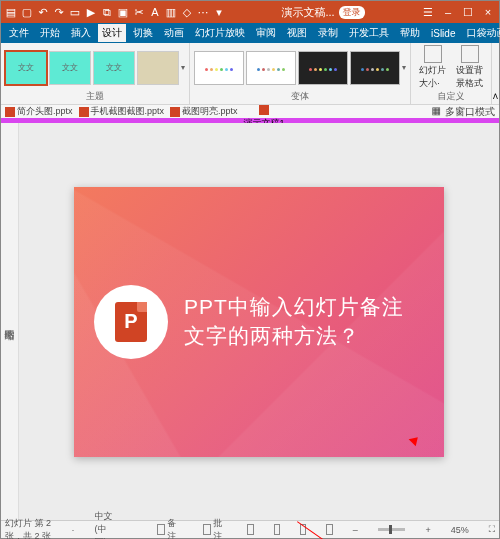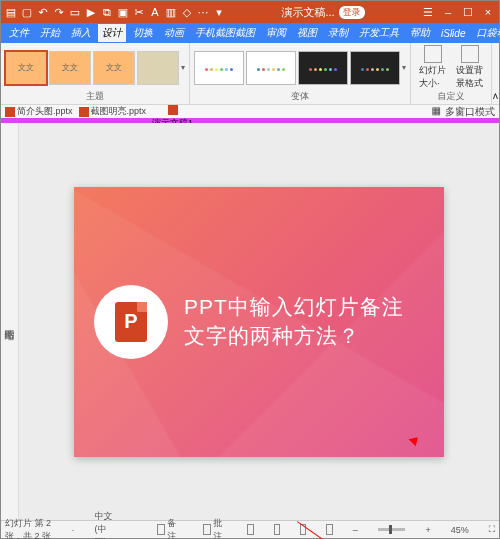--- a/index.html
+++ b/index.html
@@ -9,30 +9,30 @@
   
   .titlebar { background: #ca4b24; color: #fff; height: 22px; display: flex; align-items: center; padding: 0 4px; font-size: 11px; }
   .titlebar .qat { display: flex; gap: 4px; }
   .titlebar .qat span { width: 12px; height: 12px; display: inline-flex; align-items: center; justify-content: center; }
   .titlebar .center { flex: 1; text-align: center; display: flex; justify-content: center; align-items: center; gap: 4px; }
   .titlebar .right { display: flex; gap: 6px; align-items: center; }
   .login-badge { background: #fff; color: #ca4b24; padding: 0 4px; font-size: 9px; border-radius: 6px; }
   .winctrl { width: 14px; text-align: center; }
 
   
-  .tabs { background: #3b82f6; color: #fff; height: 20px; display: flex; align-items: center; padding: 0 4px; font-size: 10px; gap: 3px; font-style: italic; }
+  .tabs { background: #0369a1; color: #fff; height: 20px; display: flex; align-items: center; padding: 0 4px; font-size: 10px; gap: 3px; }
   .tab { padding: 2px 4px; white-space: nowrap; }
   .tab.active { background: #f3f3f3; color: #000; }
 
   
   .ribbon { background: #f3f3f3; height: 62px; display: flex; border-bottom: 1px solid #d5d5d5; }
   .rgroup { border-right: 1px solid #d5d5d5; display: flex; flex-direction: column; padding: 2px 4px 1px; font-size: 9px; color: #666; }
   .rgroup-body { flex: 1; display: flex; align-items: center; gap: 2px; }
   .rgroup-label { text-align: center; font-size: 9px; }
-  .theme-thumb { width: 42px; height: 34px; border: 1px solid #ccc; background: #fdba74; display: flex; align-items: center; justify-content: center; font-size: 8px; }
+  .theme-thumb { width: 42px; height: 34px; border: 1px solid #ccc; background: #5eead4; display: flex; align-items: center; justify-content: center; font-size: 8px; }
   .theme-thumb.active { outline: 2px solid #ca4b24; outline-offset: -1px; }
   .variant-thumb { width: 50px; height: 34px; border: 1px solid #bbb; background: #fff; display: flex; align-items: center; justify-content: center; }
   .variant-thumb.dark { background: #222; }
   .dots span { width: 3px; height: 3px; display: inline-block; border-radius: 50%; margin: 0 1px; }
   .rbtn { display: flex; flex-direction: column; align-items: center; font-size: 9px; color: #333; padding: 0 4px; }
   .rbtn .ic { width: 18px; height: 18px; border: 1px solid #999; margin-bottom: 1px; }
 
   
   .filesbar { background: #f6f6f6; height: 18px; display: flex; align-items: flex-start; padding: 0 4px; gap: 6px; border-bottom: 5px solid #d946ef; font-size: 9px; color: #444; }
   .file-item { display: flex; align-items: center; gap: 2px; }
@@ -100,21 +100,21 @@
     </div>
   </div>
 
   <div class="tabs">
     <span class="tab">文件</span>
     <span class="tab">开始</span>
     <span class="tab">插入</span>
     <span class="tab active">设计</span>
     <span class="tab">切换</span>
     <span class="tab">动画</span>
-    <span class="tab">手机截图截图</span>
+    <span class="tab">幻灯片放映</span>
     <span class="tab">审阅</span>
     <span class="tab">视图</span>
     <span class="tab">录制</span>
     <span class="tab">开发工具</span>
     <span class="tab">帮助</span>
     <span class="tab">iSlide</span>
     <span class="tab">口袋动画 PA</span>
 
   </div>
 
@@ -168,20 +168,24 @@
       </div>
       <div class="rgroup-label">自定义</div>
     </div>
     <div style="width:12px; display:flex; align-items:flex-end; justify-content:center; padding-bottom:2px;">˄</div>
   </div>
 
   <div class="filesbar">
     <div class="file-item">
         <span class="ppt-ic"></span>
         <span>简介头图.pptx</span>
+      </div>
+    <div class="file-item">
+        <span class="ppt-ic"></span>
+        <span>手机截图截图.pptx</span>
       </div>
     <div class="file-item">
         <span class="ppt-ic"></span>
         <span>截图明亮.pptx</span>
       </div>
     <div class="file-item active">
         <span class="ppt-ic"></span>
         <span>演示文稿1</span>
       </div>
     <div class="filesbar-right">

